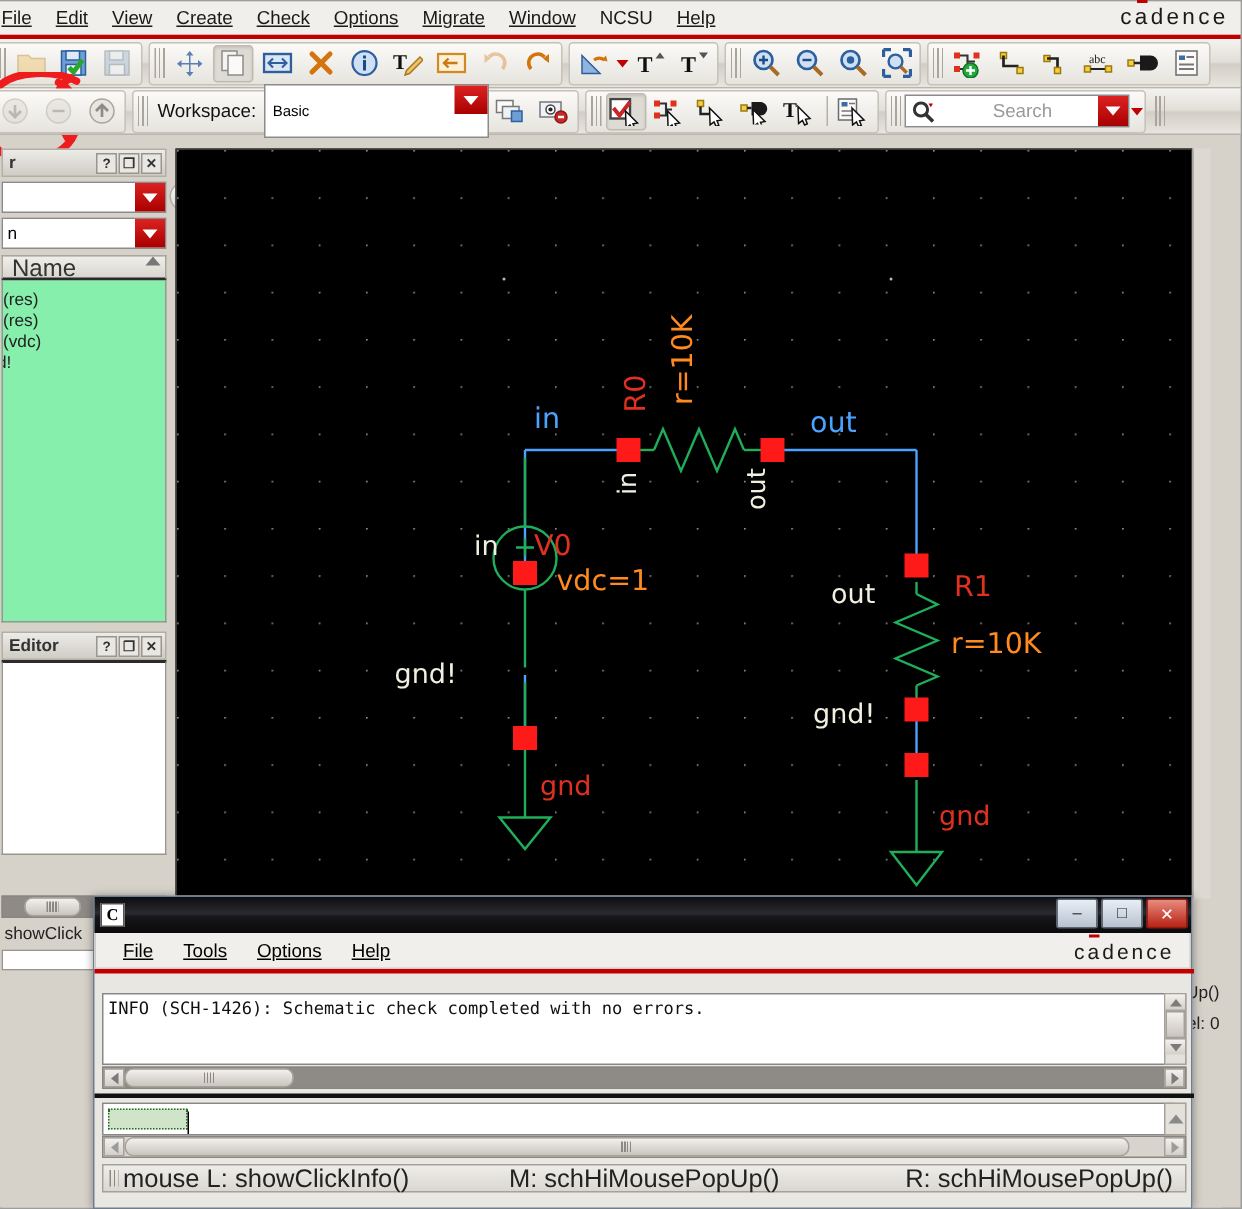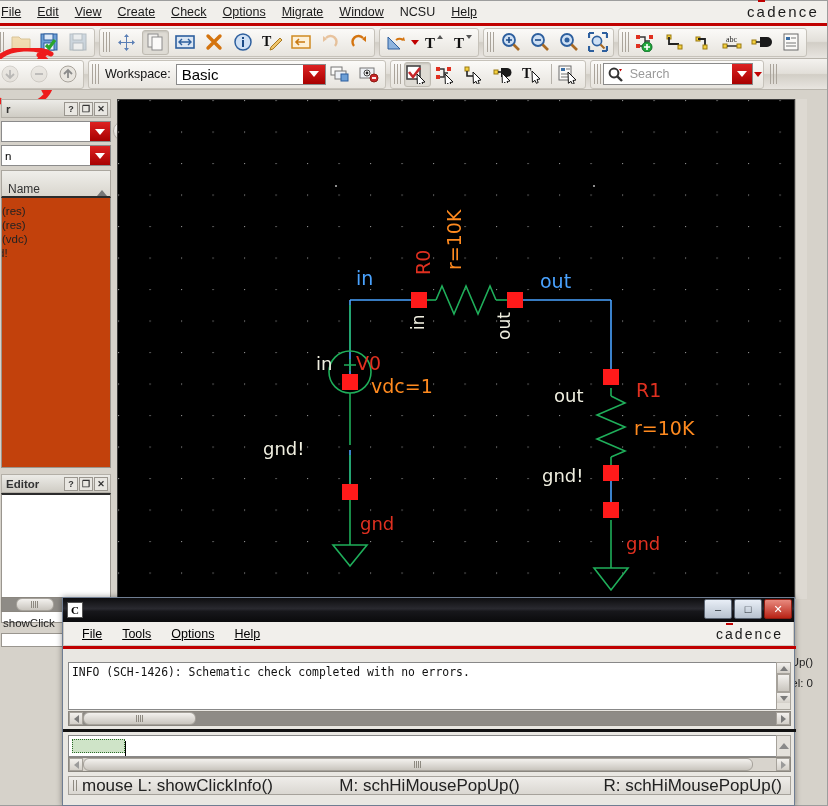--- a/index.html
+++ b/index.html
@@ -92,35 +92,35 @@
   }
   .tb.sel { background: #dedbd4; border: 1px solid #bfbbb2; box-shadow: inset 0 1px 2px rgba(0,0,0,.12); }
   .tb.dis { opacity: .45; }
   .tb svg { display: block; }
   .caret { width: 0; height: 0; border-left: 4px solid transparent; border-right: 4px solid transparent;
     border-top: 5px solid #c00000; margin-left: 1px; }
 
   
   .ws-label { font-size: 12.5px; color: #111; margin: 0 5px 0 4px; }
   .ws-combo {
-    width: 150px; height: 21px; background: #fff; border: 1px solid #8b8b8b;
-    display: flex; align-items: center; position: relative; font-size: 15px; padding-left: 5px;
+    width: 150px; height: 36px; background: #fff; border: 1px solid #8b8b8b;
+    display: flex; align-items: center; position: relative; font-size: 10px; padding-left: 5px;
   }
   .ws-combo .arrow {
     position: absolute; right: 0; top: 0; width: 22px; height: 19px;
     background: linear-gradient(180deg,#d22 0%, #a80000 100%);
     display: flex; align-items: center; justify-content: center;
   }
   .ws-combo .arrow i {
     width: 0;height: 0;border-left: 5px solid transparent;border-right: 5px solid transparent;
     border-top: 6px solid #fff; display: block;
   }
   .search-box {
     width: 150px; height: 22px; background: #fff; border: 1px solid #8b8b8b;
-    display: flex; align-items: center; position: relative; font-size: 12.5px;
+    display: flex; align-items: center; position: relative; font-size: 12.5px; padding-left: 32px;
   }
   .search-box .ph { color: #9a9a9a; margin-left: 26px; }
   .search-box .sicon { position: absolute; left: 4px; top: 3px; }
   .search-box .arrow {
     position: absolute; right: 0; top: 0; width: 20px; height: 20px;
     background: linear-gradient(180deg,#d22 0%, #a80000 100%);
     display: flex; align-items: center; justify-content: center;
   }
   .search-box .arrow i {
     width: 0;height: 0;border-left: 5px solid transparent;border-right: 5px solid transparent;
@@ -159,29 +159,29 @@
     position: absolute; right: 0; top: 0; width: 20px; height: 19px;
     background: linear-gradient(180deg,#d22,#a80000); display: flex; align-items: center; justify-content: center;
   }
   .lcombo .arr i { width:0;height:0;border-left:5px solid transparent;border-right:5px solid transparent;border-top:6px solid #fff; }
   .ellipsis-btn {
     position: absolute; right: -22px; top: 0; width: 20px; height: 20px; border-radius: 50%;
     background: linear-gradient(180deg,#fbfaf8,#dbd8d2); border: 1px solid #b0aca4;
     font-size: 10px; display: flex; align-items: center; justify-content: center; color: #555;
   }
   .colhdr {
-    height: 28px; margin-top: 4px; background: linear-gradient(180deg,#efeeea,#d9d6ce);
+    height: 17px; margin-top: 4px; background: linear-gradient(180deg,#efeeea,#d9d6ce);
     border: 1px solid #aaa69e; border-bottom: 2px solid #2b2b2b;
-    display: flex; align-items: flex-end; justify-content: space-between;
-    font-size: 12px; color: #333; padding: 0 3px 0 6px;
+    display: flex; align-items: flex-start; justify-content: space-between;
+    font-size: 16px; color: #333; padding: 0 3px 0 6px;
   }
   .sortarrow { width:0;height:0;border-left:5px solid transparent;border-right:5px solid transparent;border-bottom:6px solid #777; }
   .navlist {
-    background: #c2410c; border: 1px solid #9a968f; border-top: none;
-    height: 270px; overflow: hidden; font-size: 11.5px; color: #222; padding-top: 6px;
+    background: #86efac; border: 1px solid #9a968f; border-top: none;
+    height: 228px; overflow: hidden; font-size: 11.5px; color: #222; padding-top: 6px;
   }
   .navlist div { padding: 1px 0 1px 0; white-space: nowrap; }
 
   
   .canvas-wrap {
     position: absolute; left: 128px; top: 0; right: 12px; bottom: 0; background: #d6d2ca;
   }
   .canvas {
     position: absolute; left: 0; top: 0; width: 678px; height: 500px;
     background: #000; overflow: hidden;

